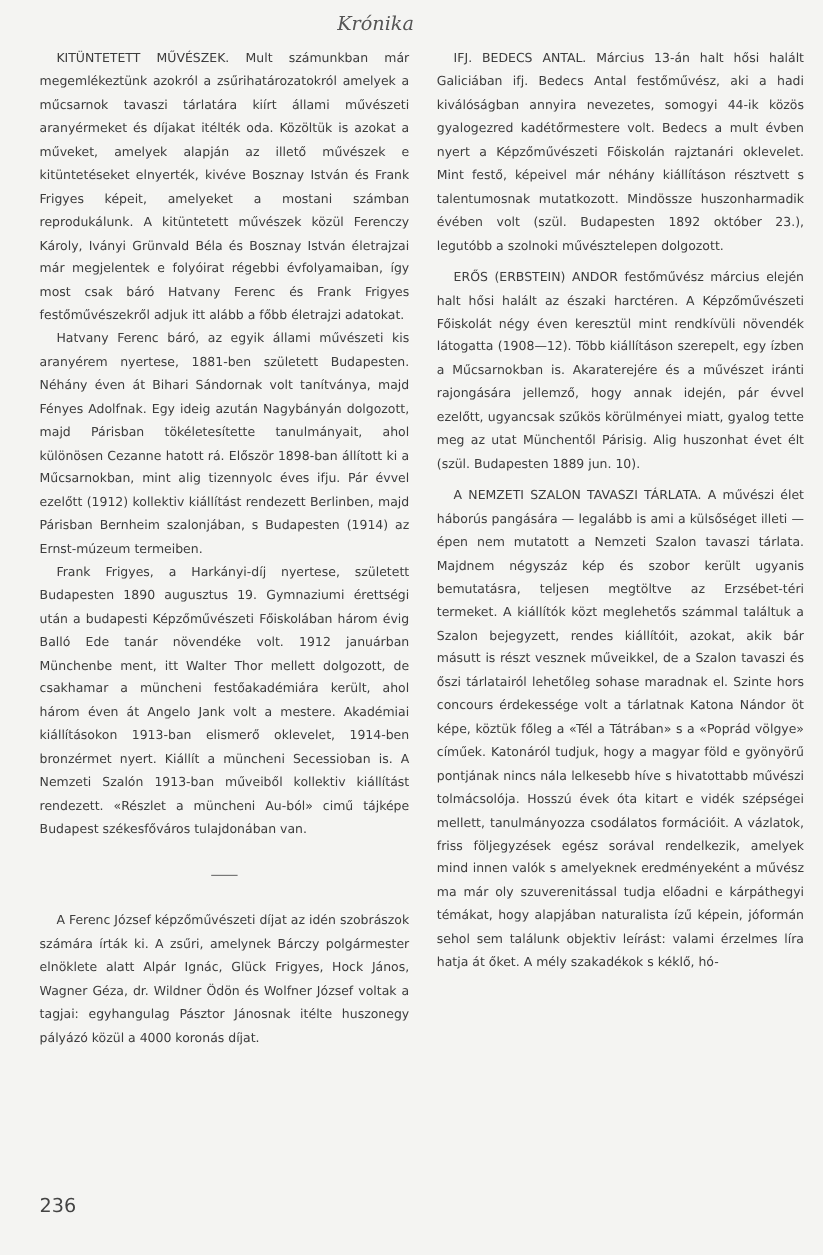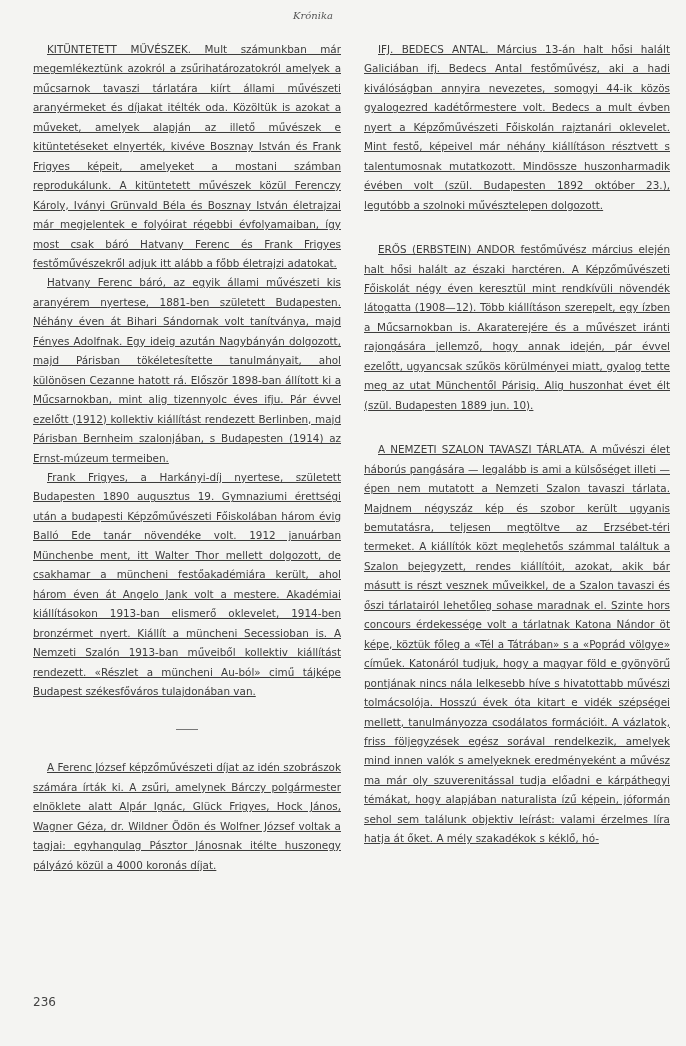--- a/index.html
+++ b/index.html
@@ -5,38 +5,38 @@
   html, body { margin: 0; padding: 0; }
   body {
     width: 686px; height: 1046px; overflow: hidden;
     background: #f4f4f2;
     font-family: "DejaVu Sans", sans-serif;
     color: #3c3c3c;
     position: relative;
   }
   .running-head {
     position: absolute; top: 10px; left: 0; width: 626px;
-    text-align: center; font-style: italic; font-size: 10px;
+    text-align: center; font-style: italic; font-size: 16px;
     color: #555; font-family: "DejaVu Serif", serif;
   }
   .col {
     position: absolute; top: 40px; width: 308px;
     font-size: 10.4px; line-height: 19.45px; text-align: justify;
   }
   .col.left { left: 33px; }
   .col.right { left: 364px; width: 306px; }
-  .col p { margin: 0; text-indent: 14px; text-decoration: underline; }
-  .col p.gap { margin-top: 25px; }
+  .col p { margin: 0; text-indent: 14px; }
+  .col p.gap { margin-top: 7px; }
   .divider {
     width: 22px; height: 1px; background: #777;
     margin: 28px auto 28px auto;
   }
   .page-number {
     position: absolute; top: 995px; left: 33px;
-    font-size: 12px; color: #444;
+    font-size: 16px; color: #444;
   }
 </style>
 </head>
 <body>
 
 <div class="running-head">Krónika</div>
 
 <div class="col left">
   <p>KITÜNTETETT MŰVÉSZEK. Mult számunkban már megemlékeztünk azokról a zsűrihatározatokról amelyek a műcsarnok tavaszi tárlatára kiírt állami művészeti aranyérmeket és díjakat itélték oda. Közöltük is azokat a műveket, amelyek alapján az illető művészek e kitüntetéseket elnyerték, kivéve Bosznay István és Frank Frigyes képeit, amelyeket a mostani számban reprodukálunk. A kitüntetett művészek közül Ferenczy Károly, Iványi Grünvald Béla és Bosznay István életrajzai már megjelentek e folyóirat régebbi évfolyamaiban, így most csak báró Hatvany Ferenc és Frank Frigyes festőművészekről adjuk itt alább a főbb életrajzi adatokat.</p>
   <p>Hatvany Ferenc báró, az egyik állami művészeti kis aranyérem nyertese, 1881-ben született Budapesten. Néhány éven át Bihari Sándornak volt tanítványa, majd Fényes Adolfnak. Egy ideig azután Nagybányán dolgozott, majd Párisban tökéletesítette tanulmányait, ahol különösen Cezanne hatott rá. Először 1898-ban állított ki a Műcsarnokban, mint alig tizennyolc éves ifju. Pár évvel ezelőtt (1912) kollektiv kiállítást rendezett Berlinben, majd Párisban Bernheim szalonjában, s Budapesten (1914) az Ernst-múzeum termeiben.</p>

